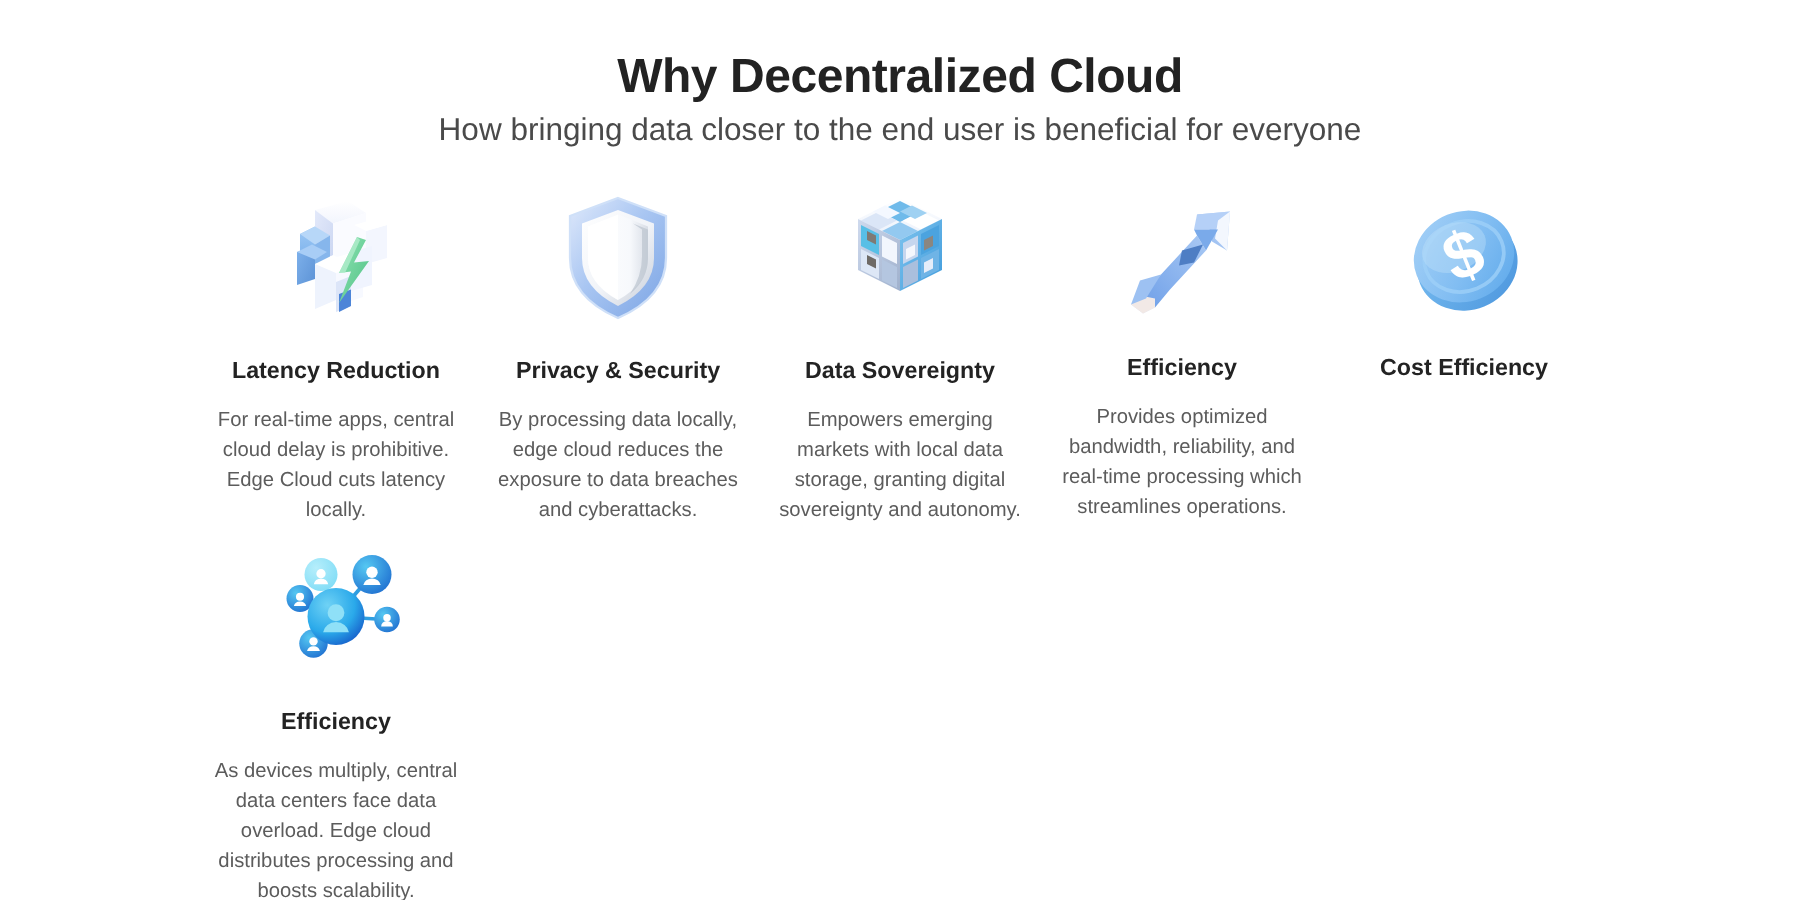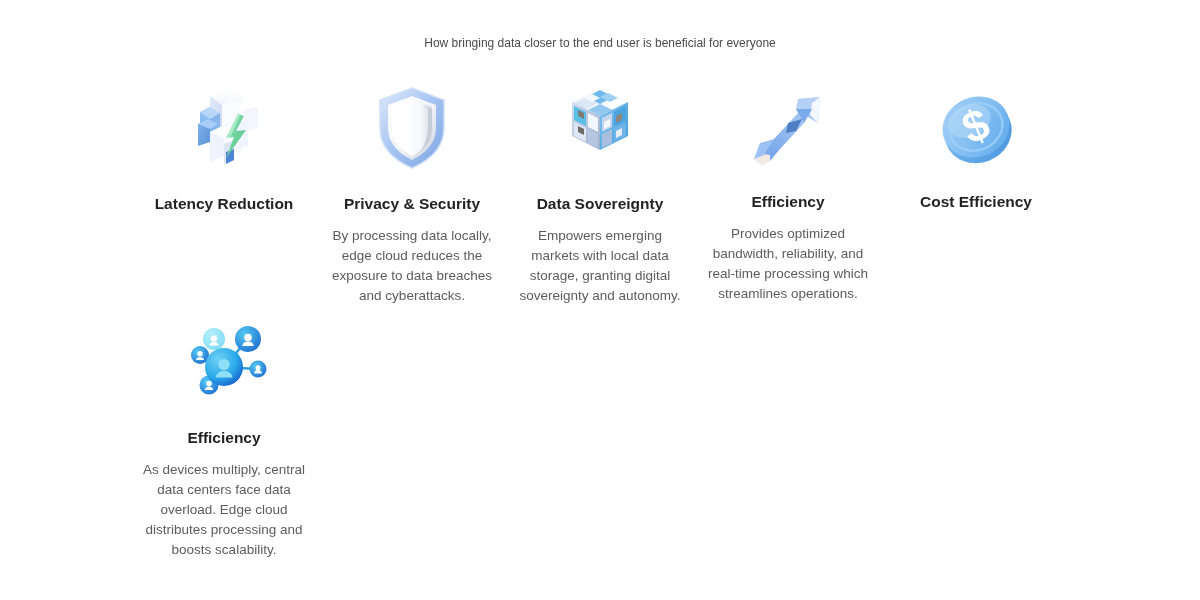--- a/index.html
+++ b/index.html
@@ -25,21 +25,21 @@
   }
   .page-title {
     font-size: 32px;
     font-weight: bold;
     color: #222222;
     letter-spacing: -0.3px;
     line-height: 44px;
     margin: 0;
   }
   .page-subtitle {
-    font-size: 12px;
+    font-size: 21px;
     font-weight: normal;
     color: #4a4a4a;
     line-height: 26px;
     margin: 2px 0 0 0;
   }
 
   .grid {
     margin-top: 22px;
     display: grid;
     grid-template-columns: repeat(5, 1fr);
@@ -82,20 +82,21 @@
     max-width: 250px;
   }
   .row2 .card-icon { height: 98px; }
 </style>
 </head>
 <body>
 
 <div class="page">
 
   <div class="header">
+    <h1 class="page-title">Why Decentralized Cloud</h1>
     <p class="page-subtitle">How bringing data closer to the end user is beneficial for everyone</p>
   </div>
 
   <div class="grid">
 
     <div class="card">
       <div class="card-icon">
         <svg width="96" height="96" viewBox="0 0 96 96">
           <defs>
             <linearGradient id="g1top" x1="0" y1="0" x2="0" y2="1">
@@ -135,20 +136,21 @@
           <polygon points="48,58 66,52 66,74 48,80" fill="#f7f9ff"></polygon>
           <polygon points="48,64 58,60 58,80 48,84" fill="#dce5f8"></polygon>
           <polygon points="50,72 58,69 58,80 50,84" fill="#4d85d8"></polygon>
           <polygon points="58,44 72,40 72,66 58,70" fill="#f0f4fe"></polygon>
 
           <polygon points="62,34 50,58 58,57 50,78 70,50 60,51 68,36" fill="url(#g1green)"></polygon>
           <polygon points="62,34 50,58 54,58 64,36" fill="#b7efd0" opacity="0.75"></polygon>
         </svg>
       </div>
       <div class="card-title">Latency Reduction</div>
+      <div class="card-desc">For real-time apps, central cloud delay is prohibitive. Edge Cloud cuts latency locally.</div>
     </div>
 
     <div class="card">
       <div class="card-icon">
         <svg width="96" height="96" viewBox="0 0 96 96">
           <defs>
             <linearGradient id="g2outer" x1="0" y1="0" x2="1" y2="1">
               <stop offset="0%" stop-color="#dfe9fb"></stop>
               <stop offset="45%" stop-color="#a9c6f2"></stop>
               <stop offset="100%" stop-color="#7ba4e4"></stop>

